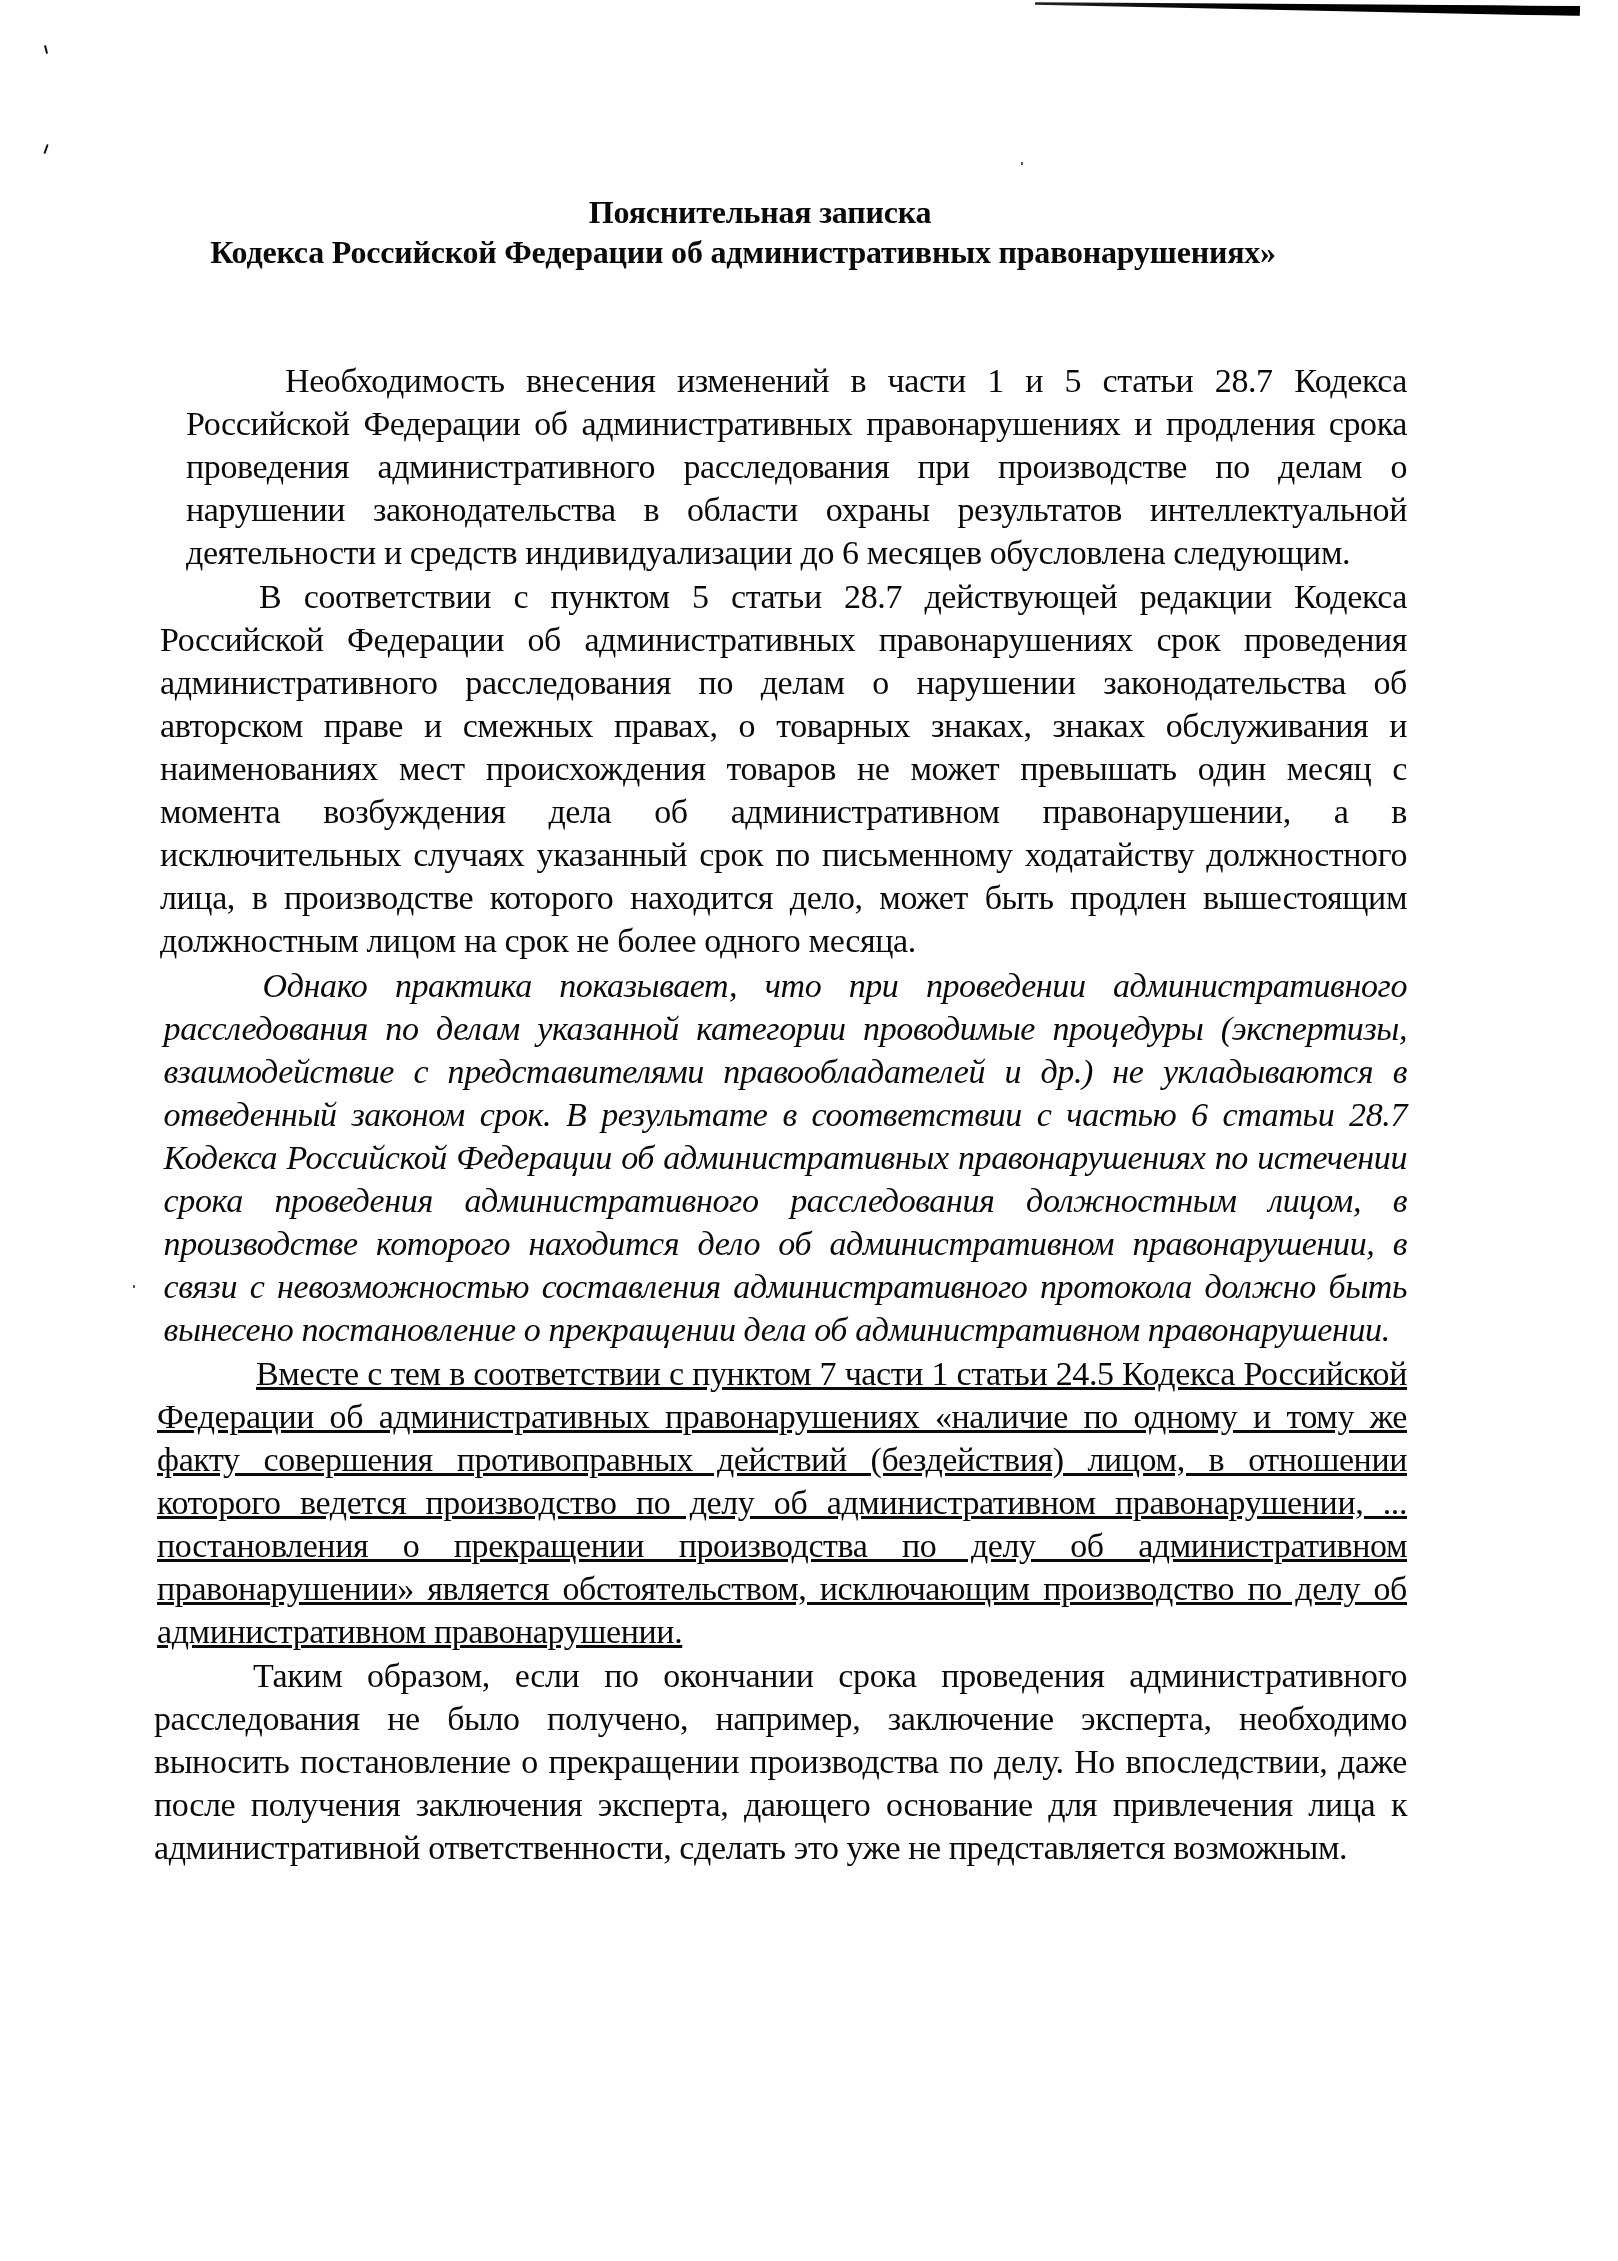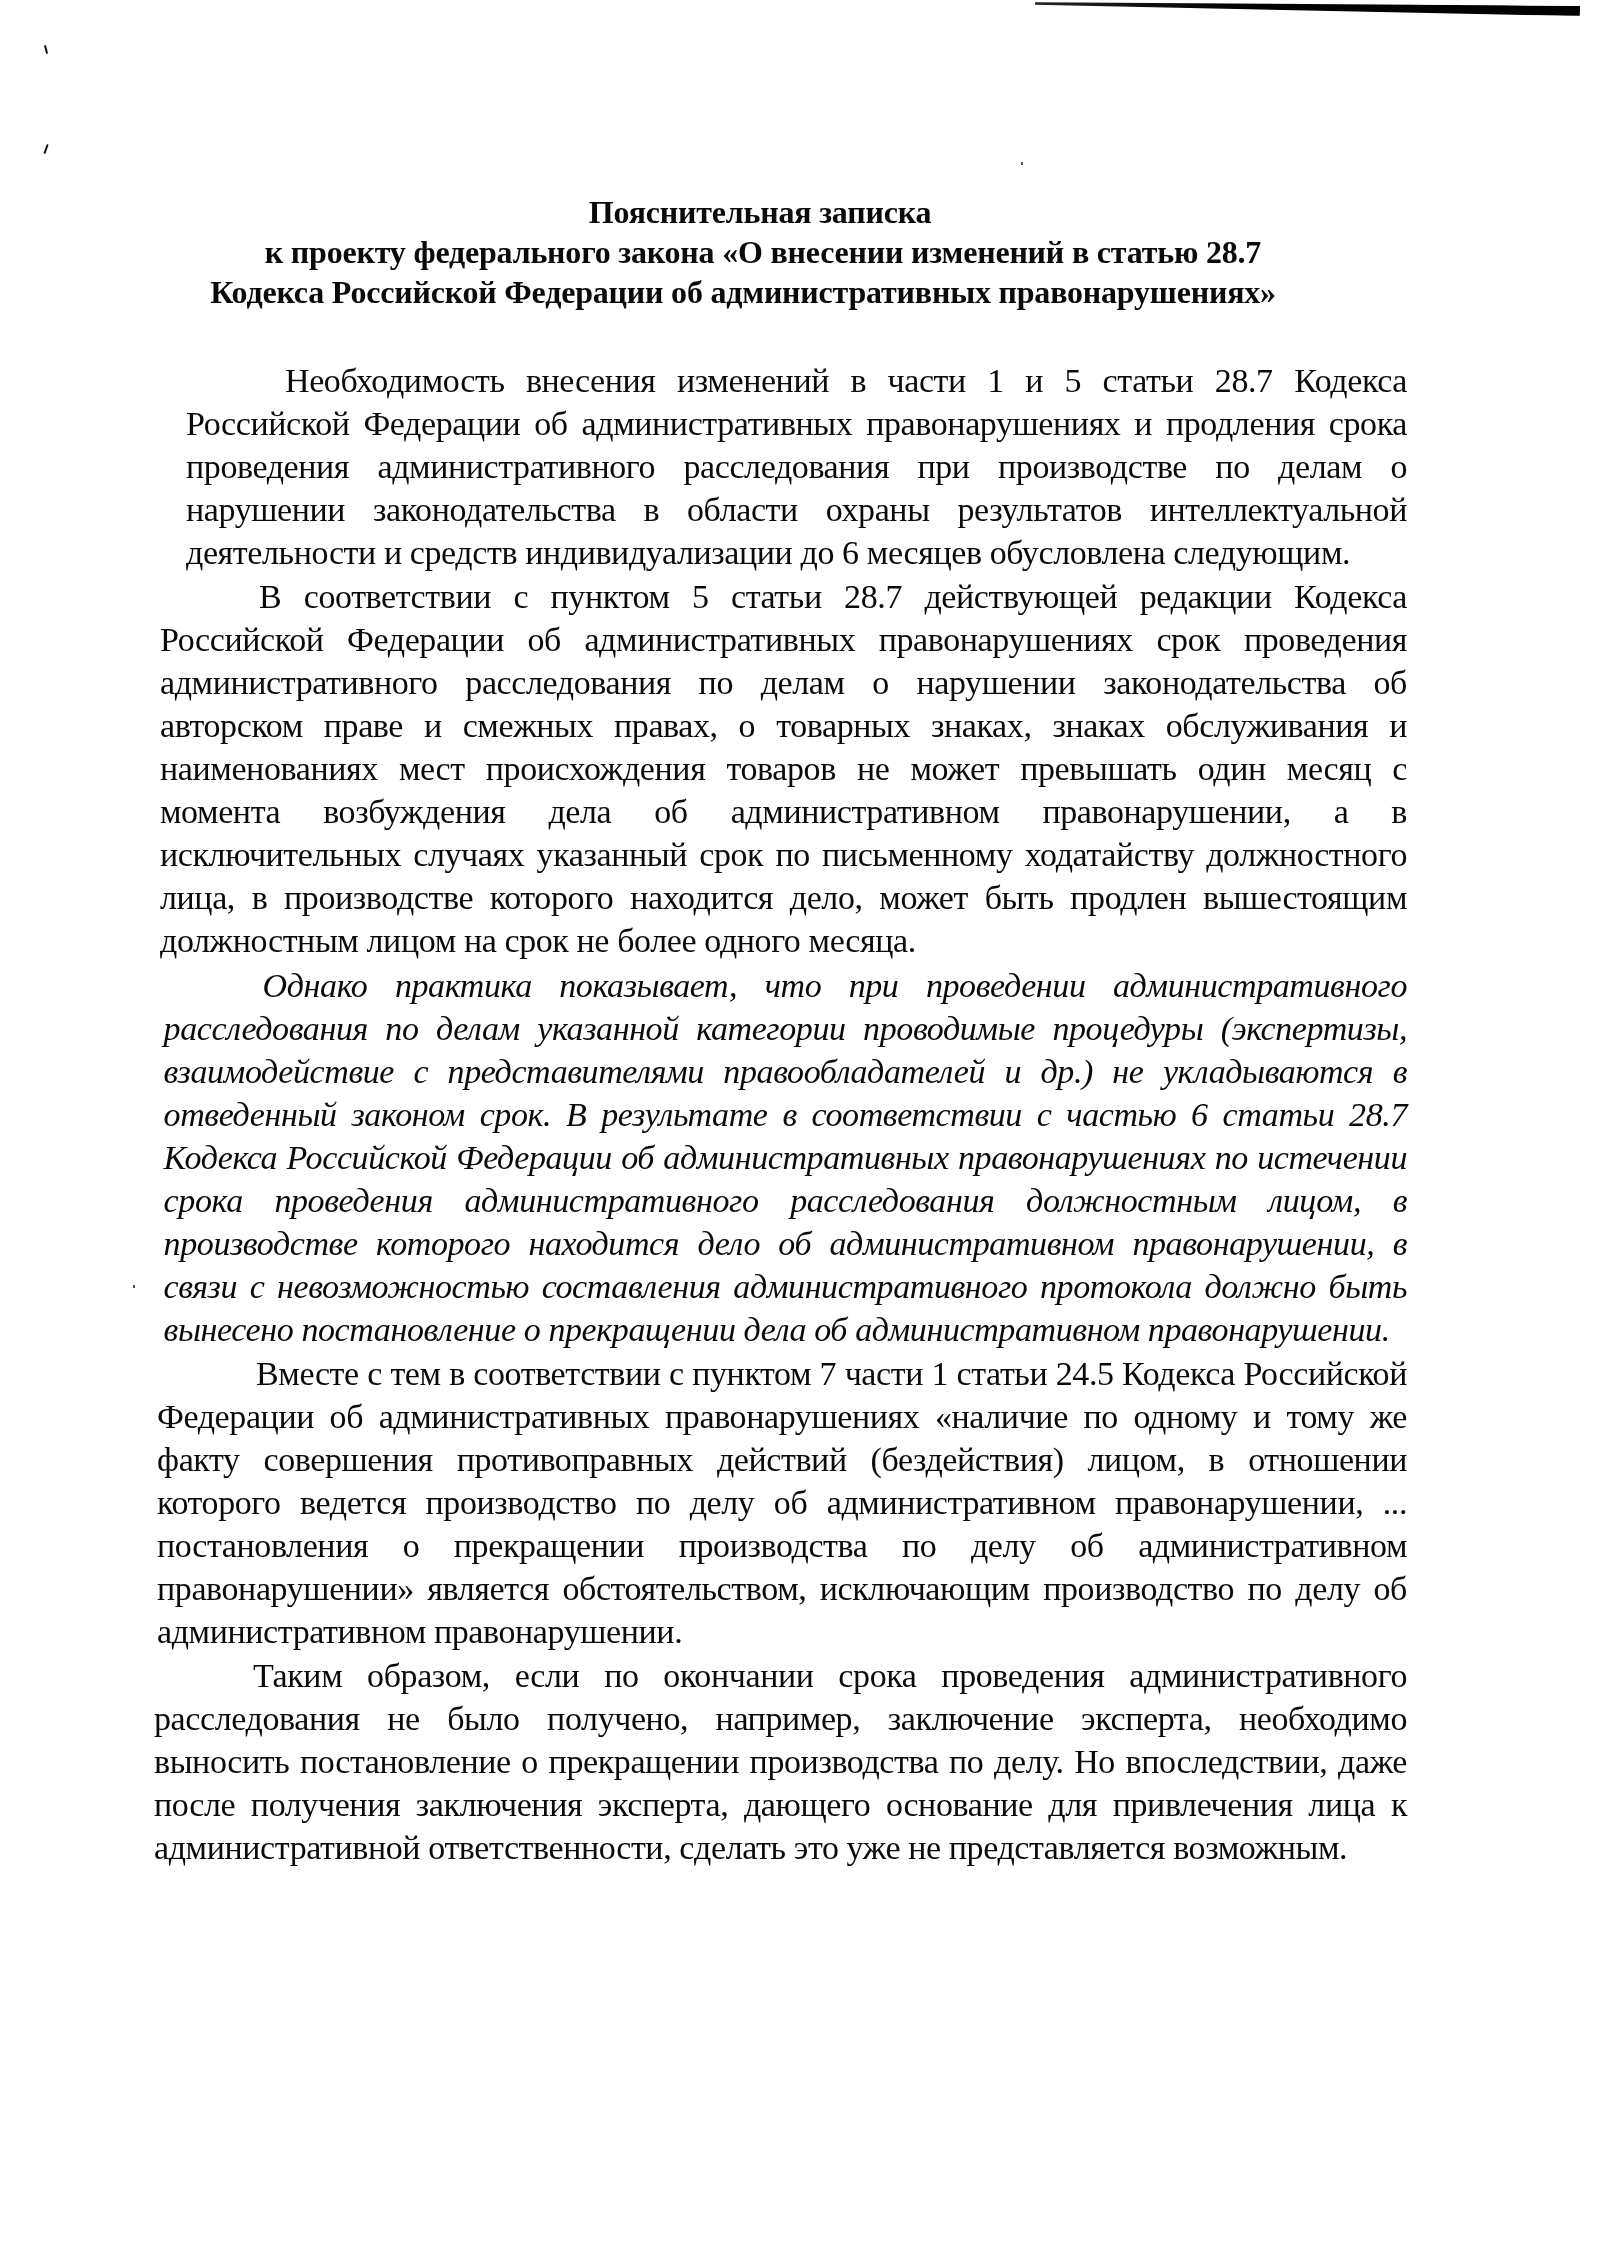--- a/index.html
+++ b/index.html
@@ -64,35 +64,34 @@
       letter-spacing: -0.4px;
     }
     .body-text p {
       margin: 0 0 1.3px 0;
       text-indent: 99px;
       text-align: justify;
       text-align-last: left;
     }
     .body-text p.p2 { margin-left: -26px; }
     .body-text p.p3 { margin-left: -22.4px; font-style: italic; }
-    .body-text p.p4 { margin-left: -29px; }
+    .body-text p.p4 { margin-left: -29px; text-decoration: underline; }
     .body-text p.p5 { margin-left: -32px; }
   </style>
 </head>
 <body>
 
 <div class="scan-stroke"></div>
 <div class="margin-mark mark-1"></div>
 <div class="margin-mark mark-2"></div>
 <div class="speck speck-1"></div>
 <div class="speck speck-2"></div>
 
 <div class="title">
   <span class="tline tline-1">Пояснительная записка</span>
-  <span class="tline tline-2">к проекту федерального закона «О внесении изменений в статью 28.7</span>
   <span class="tline tline-3">Кодекса Российской Федерации об административных правонарушениях»</span>
 </div>
 
 <div class="body-text">
   <p class="p1">Необходимость внесения изменений в части 1 и 5 статьи 28.7 Кодекса Российской Федерации об административных правонарушениях и продления срока проведения административного расследования при производстве по делам о нарушении законодательства в области охраны результатов интеллектуальной деятельности и средств индивидуализации до 6 месяцев обусловлена следующим.</p>
   <p class="p2">В соответствии с пунктом 5 статьи 28.7 действующей редакции Кодекса Российской Федерации об административных правонарушениях срок проведения административного расследования по делам о нарушении законодательства об авторском праве и смежных правах, о товарных знаках, знаках обслуживания и наименованиях мест происхождения товаров не может превышать один месяц с момента возбуждения дела об административном правонарушении, а в исключительных случаях указанный срок по письменному ходатайству должностного лица, в производстве которого находится дело, может быть продлен вышестоящим должностным лицом на срок не более одного месяца.</p>
   <p class="p3">Однако практика показывает, что при проведении административного расследования по делам указанной категории проводимые процедуры (экспертизы, взаимодействие с представителями правообладателей и др.) не укладываются в отведенный законом срок. В результате в соответствии с частью 6 статьи 28.7 Кодекса Российской Федерации об административных правонарушениях по истечении срока проведения административного расследования должностным лицом, в производстве которого находится дело об административном правонарушении, в связи с невозможностью составления административного протокола должно быть вынесено постановление о прекращении дела об административном правонарушении.</p>
   <p class="p4">Вместе с тем в соответствии с пунктом 7 части 1 статьи 24.5 Кодекса Российской Федерации об административных правонарушениях «наличие по одному и тому же факту совершения противоправных действий (бездействия) лицом, в отношении которого ведется производство по делу об административном правонарушении, ... постановления о прекращении производства по делу об административном правонарушении» является обстоятельством, исключающим производство по делу об административном правонарушении.</p>
   <p class="p5">Таким образом, если по окончании срока проведения административного расследования не было получено, например, заключение эксперта, необходимо выносить постановление о прекращении производства по делу. Но впоследствии, даже после получения заключения эксперта, дающего основание для привлечения лица к административной ответственности, сделать это уже не представляется возможным.</p>
 </div>

